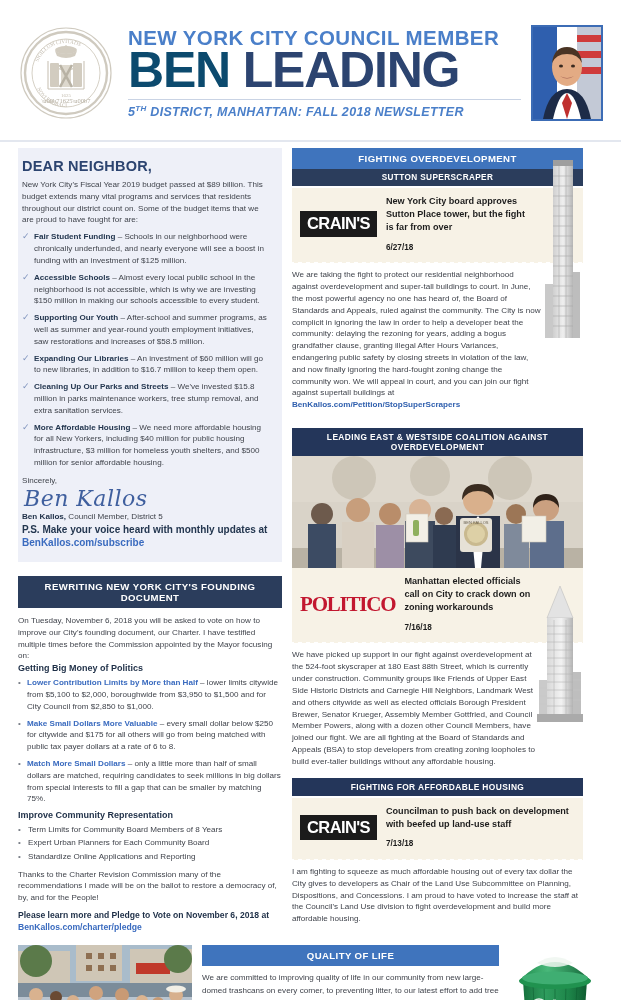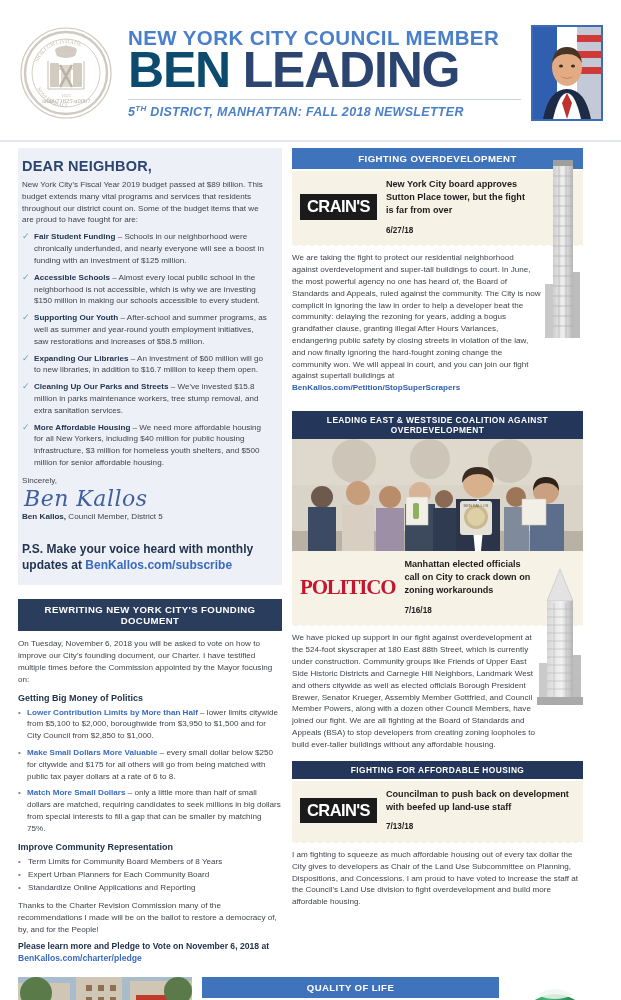--- a/index.html
+++ b/index.html
@@ -66,37 +66,37 @@
   .chk { color: #7e93bd; font-size: 9px; flex: 0 0 8px; line-height: 1.3; }
   .check-item b { color: #23364f; }
   .sincerely { font-size: 8.1px; margin-top: 7px; color: #40444c; }
   .sig {
     font-family: "DejaVu Serif", serif; font-style: italic;
     font-size: 22px; color: #3f5f9e; margin: 1px 0 1px 2px;
     letter-spacing: 0.5px;
   }
   .signname { font-size: 8.1px; color: #40444c; }
   .signname b { color: #1e2f47; }
-  .ps { font-size: 12px; font-weight: bold; color: #23364f; margin-top: 20px; line-height: 1.35; }
+  .ps { font-size: 10px; font-weight: bold; color: #23364f; margin-top: 2px; line-height: 1.35; }
   .ps .lnk { color: #3a6bbf; }
 
   
   .bar {
     color: #fff; font-weight: bold; text-align: center;
     letter-spacing: 0.4px;
   }
   .bar-navy { background: #2b3d5c; font-size: 9.6px; padding: 5px 4px; }
   .bar-blue { background: #3f74bd; font-size: 9.6px; padding: 5px 4px; }
   .bar-navy-sm { background: #2b3d5c; font-size: 8.2px; padding: 4px 4px; }
   .bar-navy-thin { background: #24365a; font-size: 8.4px; padding: 4px 4px; }
 
   
   .charter { margin-top: 14px; }
   .charter-body { padding-top: 7px; }
-  .sub-h { font-size: 9px; font-weight: bold; color: #1e2f47; margin: 7px 0 4px 0; }
+  .sub-h { font-size: 9px; font-weight: bold; color: #1e2f47; margin: 1px 0 4px 0; }
   .bullet-row {
     display: flex; gap: 4px; font-size: 8.1px; line-height: 1.46;
     color: #40444c; margin-bottom: 5px;
   }
   .bul { color: #7a7f88; flex: 0 0 5px; }
   .bullet-row .hl { color: #3a6bbf; font-weight: bold; }
   .plain-list { margin: 2px 0 6px 0; }
   .plain-row {
     display: flex; gap: 5px; font-size: 8.1px; line-height: 1.5;
     color: #40444c; margin-bottom: 1px;
@@ -306,20 +306,21 @@
           <div class="cta"><span>Please learn more and Pledge to Vote on November 6, 2018 at </span><span class="lnk">BenKallos.com/charter/pledge</span></div>
         </div>
       </div>
 
     </div>
 
     <div class="colR">
 
       <div style="position:relative;">
         <div class="bar bar-blue">FIGHTING OVERDEVELOPMENT</div>
+        <div class="bar bar-navy-sm">SUTTON SUPERSCRAPER</div>
 
         <div class="clip" style="margin-top:2px;">
           <div class="crains-logo">CRAIN'S</div>
           <div class="clip-head">
             <div>New York City board approves</div>
             <div>Sutton Place tower, but the fight</div>
             <div class="clip-line">
               <span>is far from over</span>
               <span class="clip-date">6/27/18</span>
             </div>

